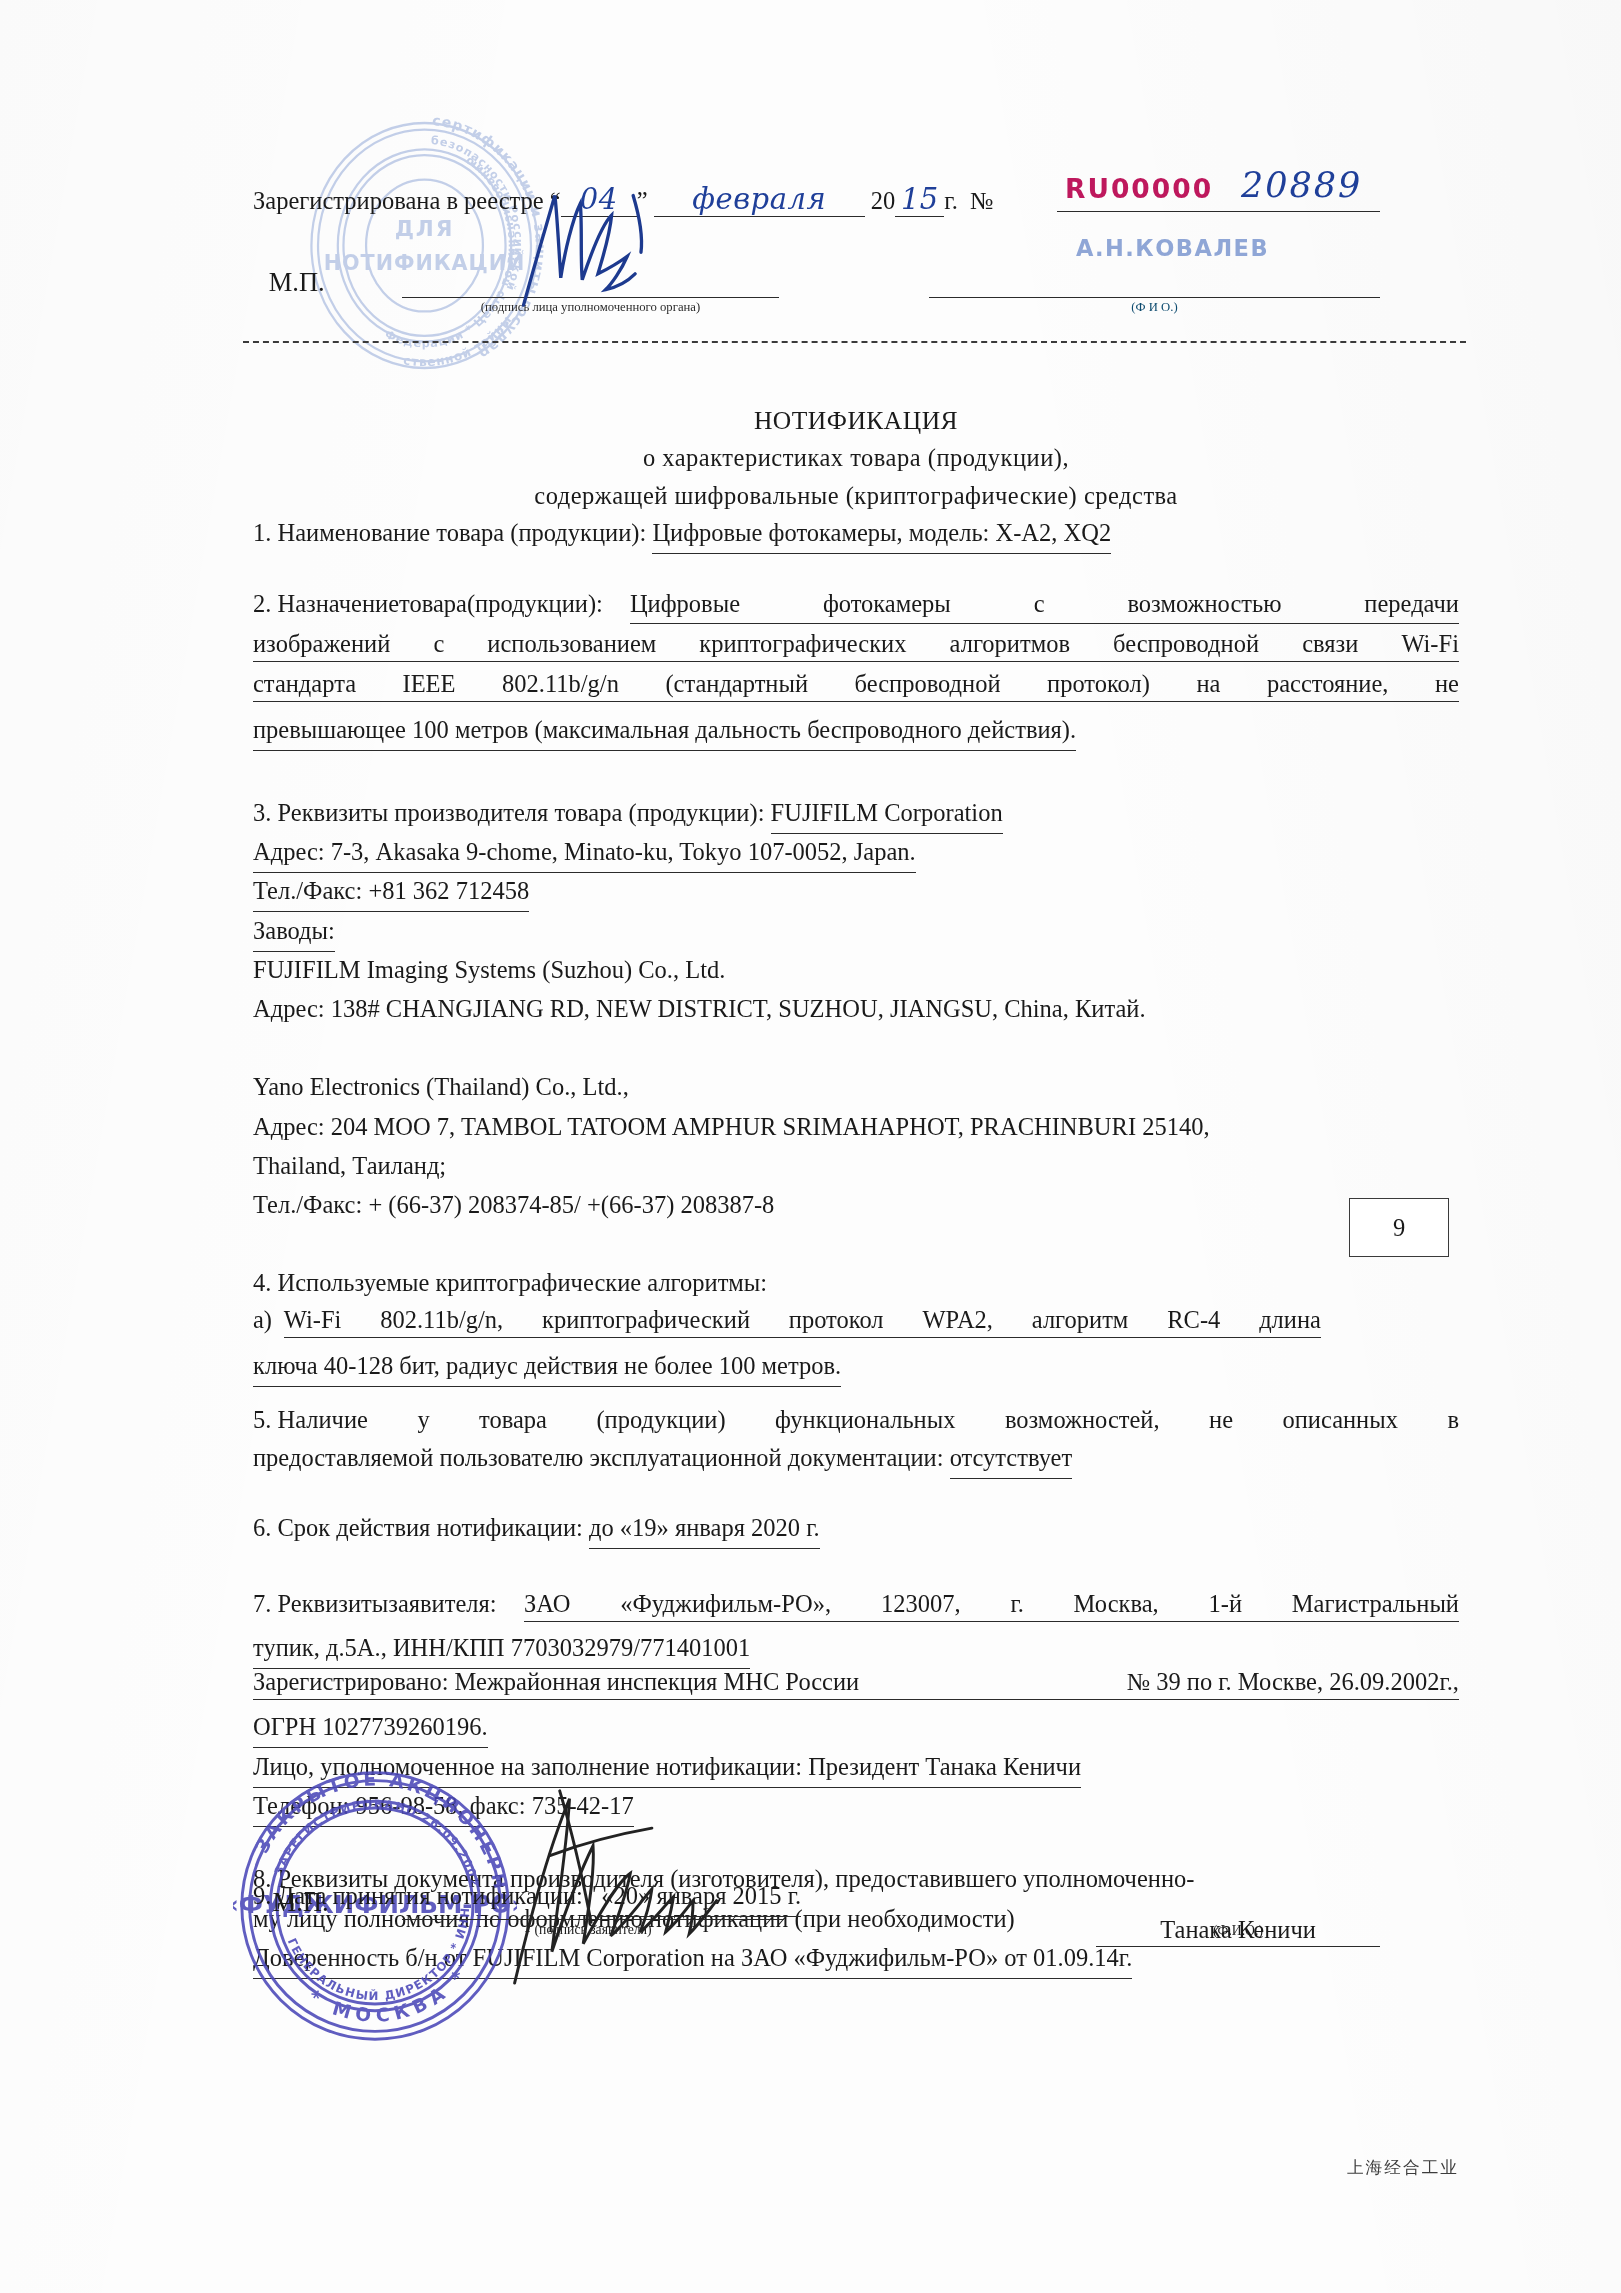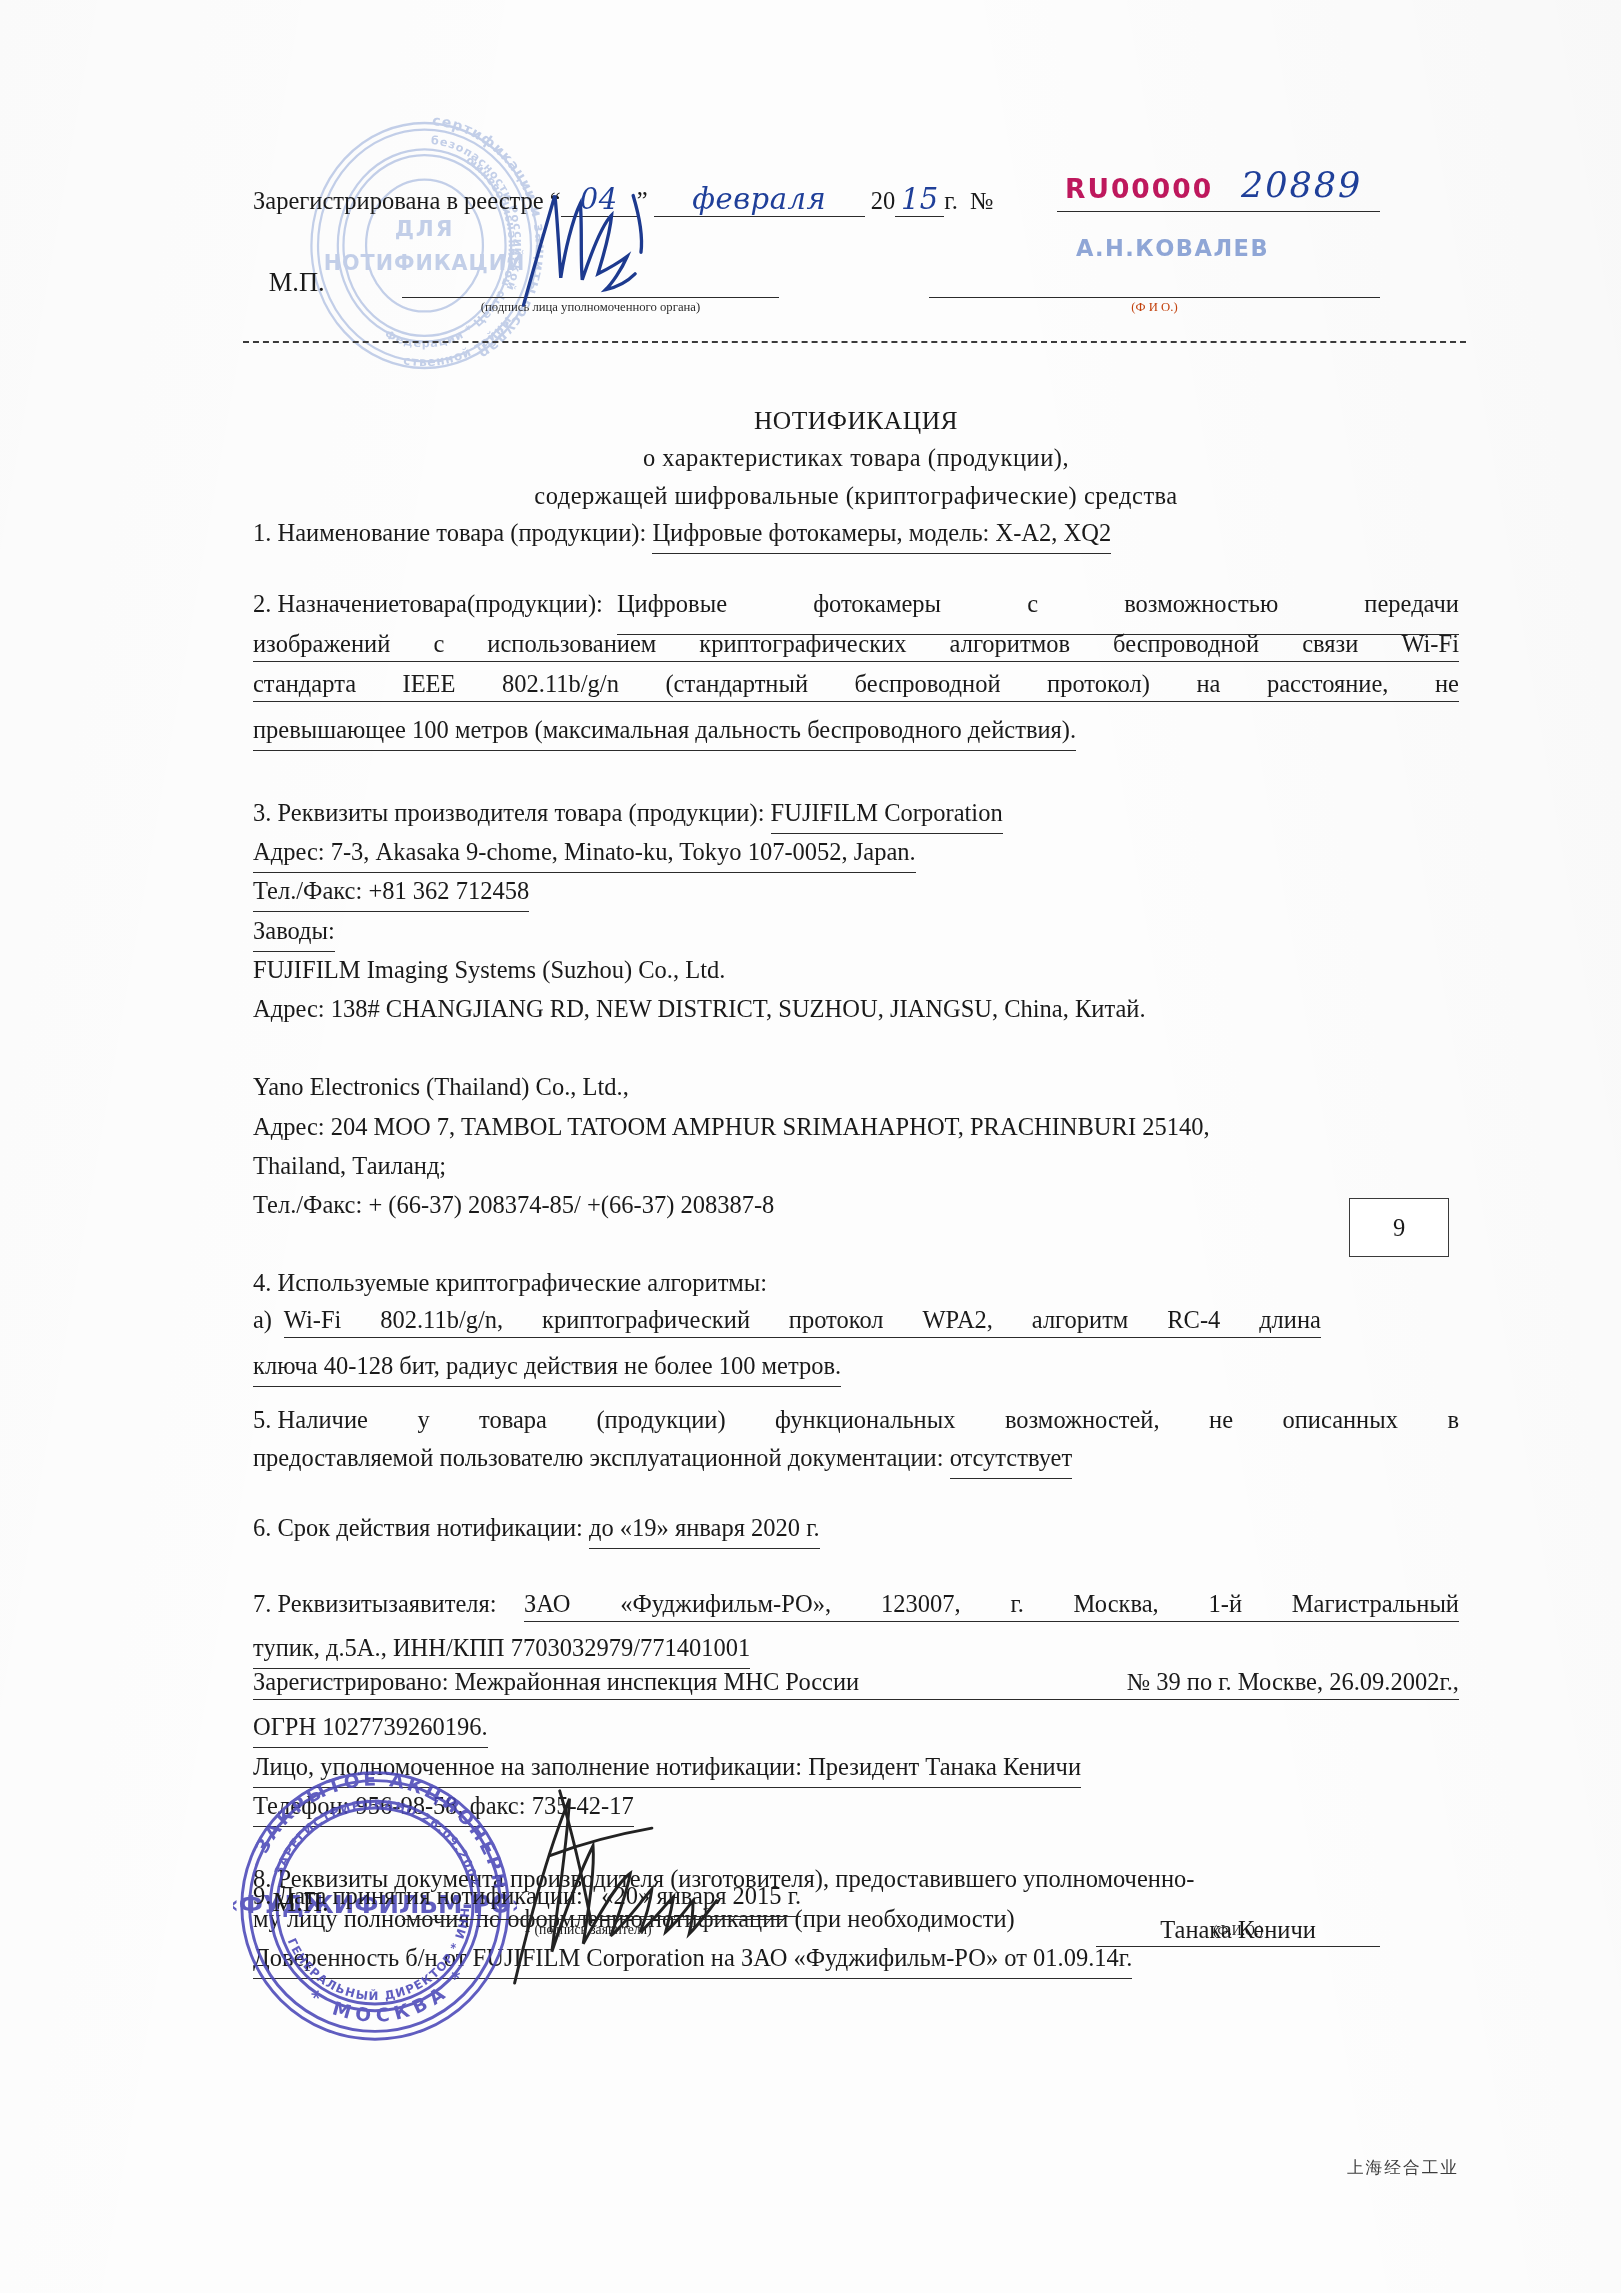--- a/index.html
+++ b/index.html
@@ -93,21 +93,21 @@
     width: 451px;
     border-bottom: 1.6px solid #2b2b2b;
   }
   .sig-cap-2 {
     position: absolute;
     left: 676px;
     top: 300px;
     width: 451px;
     text-align: center;
     font-size: 12.7px;
-    color: #c2410c;
+    color: #0c4a6e;
   }
   .num-line {
     position: absolute;
     left: 804px;
     top: 211px;
     width: 323px;
     border-bottom: 1.6px solid #2b2b2b;
   }
   .stamp-reg-num {
     position: absolute;
@@ -352,21 +352,21 @@
 
     <div class="line" style="top:514px;">
       <span>1. Наименование товара (продукции):</span>
       <span class="uline">Цифровые фотокамеры, модель: X-A2, XQ2</span>
     </div>
 
     <div class="jline" style="top:590px;">
       <span>2. Назначение</span>
       <span>товара</span>
       <span>(продукции):</span>
-      <span style="border-bottom:1.5px solid #2b2b2b;flex:1;display:flex;justify-content:space-between;margin-left:14px;padding-bottom:16px;">
+      <span style="border-bottom:1.5px solid #2b2b2b;flex:1;display:flex;justify-content:space-between;margin-left:27px;padding-bottom:5px;">
         <span>Цифровые</span>
         <span>фотокамеры</span>
         <span>с</span>
         <span>возможностью</span>
         <span>передачи</span>
       </span>
     </div>
     <div class="jline ul" style="top:630px;">
       <span>изображений</span>
       <span>с</span>

